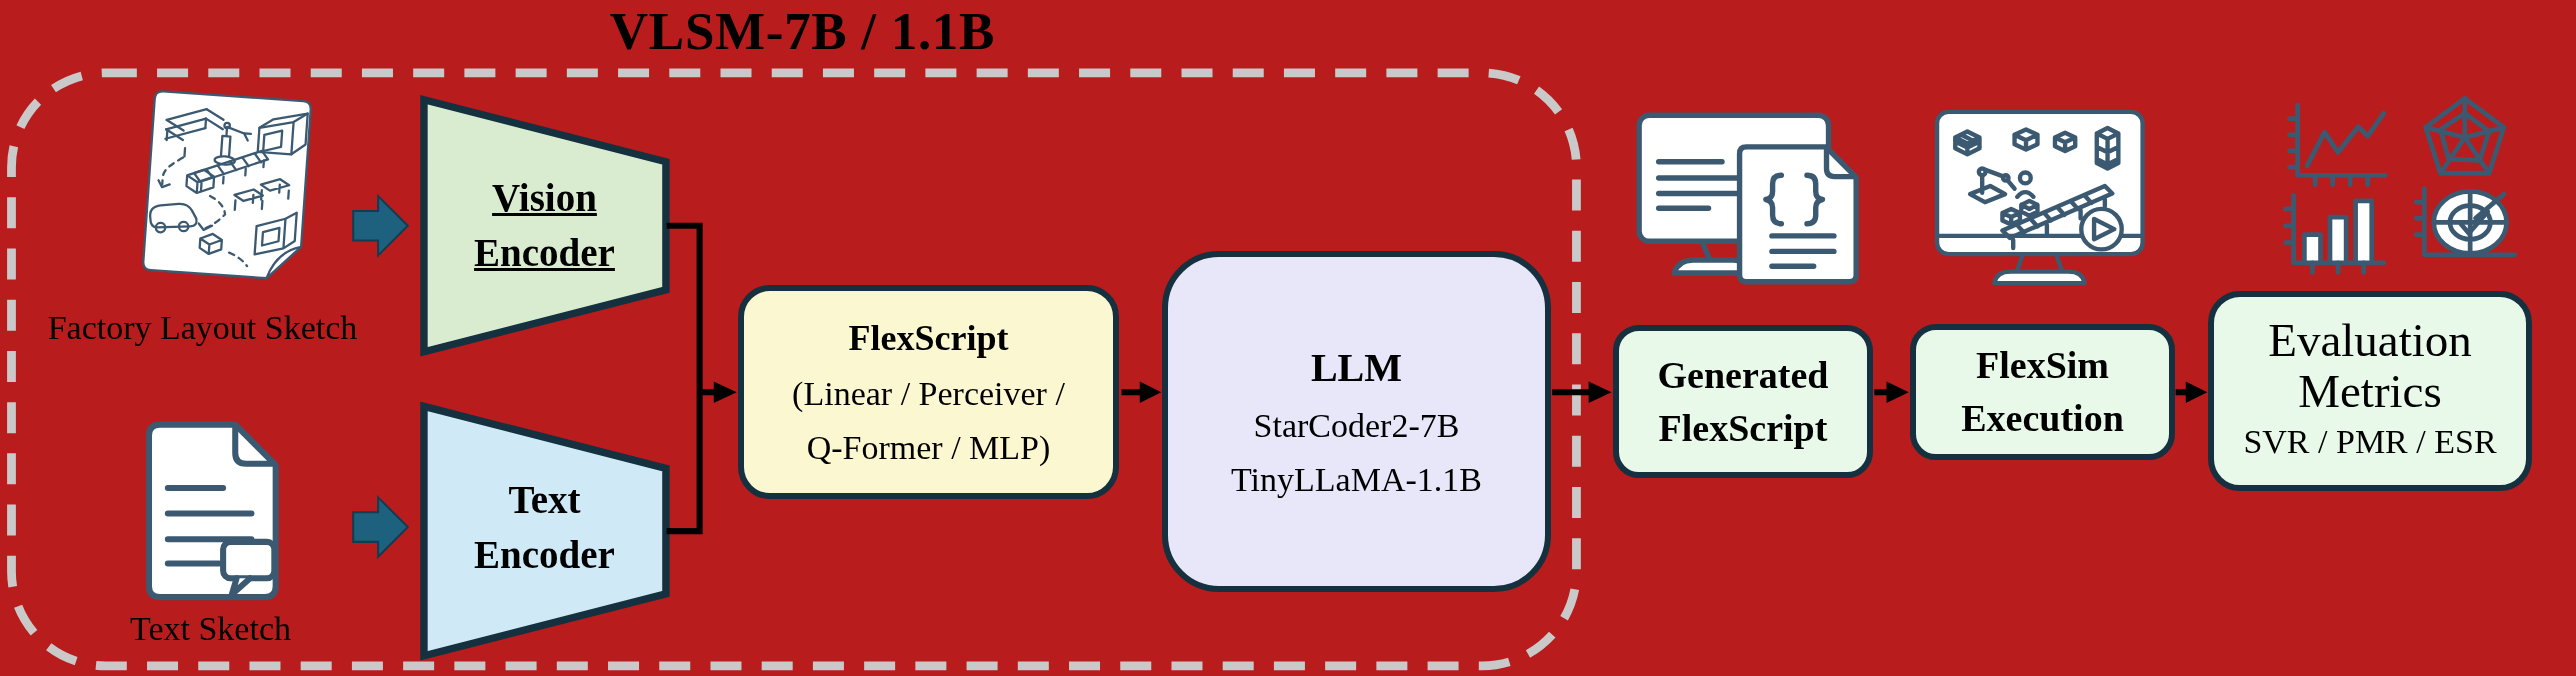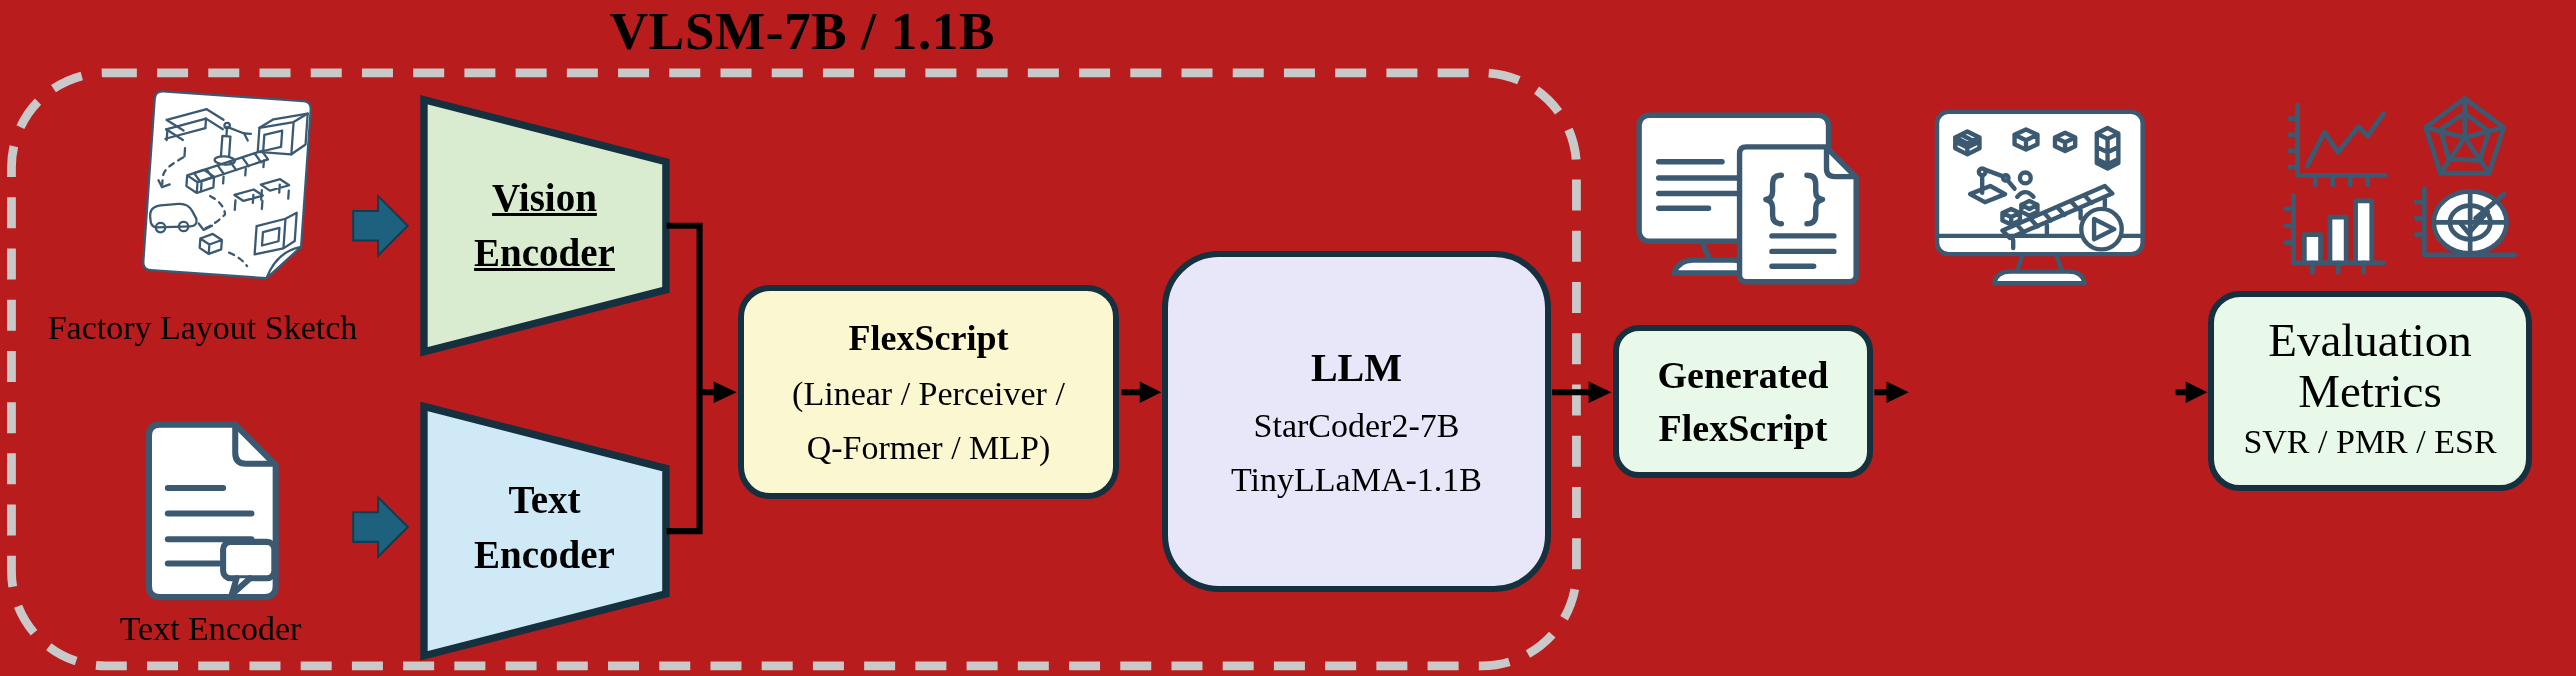--- a/index.html
+++ b/index.html
@@ -207,21 +207,21 @@
         <ellipse cx="100" cy="56" rx="30" ry="25"></ellipse>
         <path d="M46,56 H154 M100,10 V102"></path>
         <path d="M150,14 L108,50 M86,58 l12,14 l28,-32"></path>
       </g>
     </g>
   </svg>
 
   <div id="title" class="abs lbl">VLSM-7B / 1.1B</div>
 
   <div id="factory-label" class="abs lbl caption">Factory Layout Sketch</div>
-  <div id="prompt-label" class="abs lbl caption">Text Encoder</div>
+  <div id="prompt-label" class="abs lbl caption">Text Sketch</div>
 
   <div id="vision-label" class="abs lbl enc-label">
     <span style="display:block">Vision</span>
     <span style="display:block">Encoder</span>
   </div>
   <div id="textenc-label" class="abs lbl enc-label">
     <span style="display:block">Text</span>
     <span style="display:block">Encoder</span>
   </div>
 
@@ -235,20 +235,24 @@
     <div class="t">LLM</div>
     <div class="s">StarCoder2-7B</div>
     <div class="s">TinyLLaMA-1.1B</div>
   </div>
 
   <div id="gfs-box" class="box out2">
     <span>Generated</span>
     <span>FlexScript</span>
   </div>
 
+  <div id="fe-box" class="box out2">
+    <span>FlexSim</span>
+    <span>Execution</span>
+  </div>
 
   <div id="em-box" class="box">
     <div class="t">Evaluation</div>
     <div class="t">Metrics</div>
     <div class="s">SVR / PMR / ESR</div>
   </div>
 
 </div>
 
 

